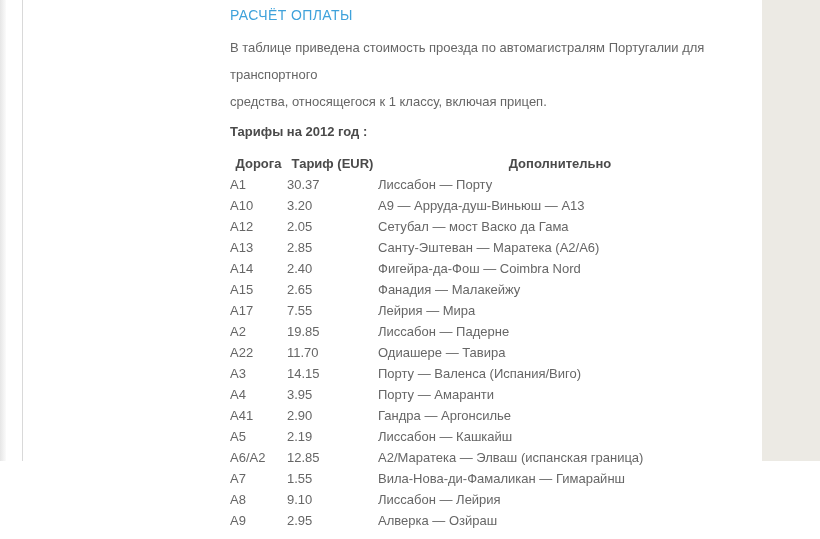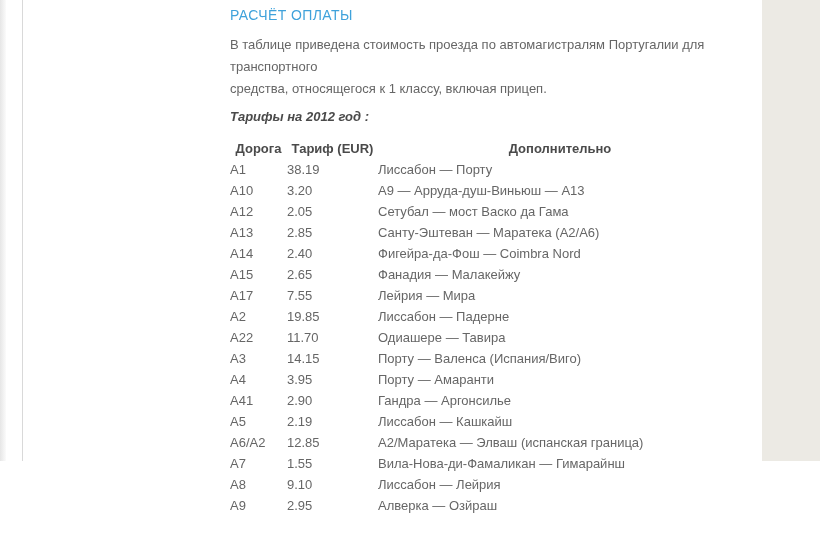--- a/index.html
+++ b/index.html
@@ -38,28 +38,27 @@
     font-size:14px;
     font-weight:400;
     letter-spacing:0.4px;
     color:var(--title-color);
   }
   .intro{
     margin-top:11px;
     font-size:13px;
     color:var(--body-text);
   }
-  .intro div{line-height:22px;}
+  .intro div{line-height:27px;}
   .subtitle{
     margin-top:6px;
     font-size:13px;
     font-weight:bold;
     color:var(--strong-text);
     line-height:22px;
-    font-style:italic;
   }
   table.tariffs{
     margin-top:9px;
     border-collapse:collapse;
     width:512px;
     font-size:13px;
     color:var(--body-text);
     table-layout:fixed;
   }
   table.tariffs col.c-road{width:57px;}
@@ -108,21 +107,21 @@
       <thead>
         <tr>
           <th>Дорога</th>
           <th>Тариф (EUR)</th>
           <th>Дополнительно</th>
         </tr>
       </thead>
       <tbody>
           <tr>
             <td>A1</td>
-            <td>38.19</td>
+            <td>30.37</td>
             <td>Лиссабон — Порту</td>
           </tr>
           <tr>
             <td>A10</td>
             <td>3.20</td>
             <td>А9 — Арруда-душ-Виньюш — А13</td>
           </tr>
           <tr>
             <td>A12</td>
             <td>2.05</td>

